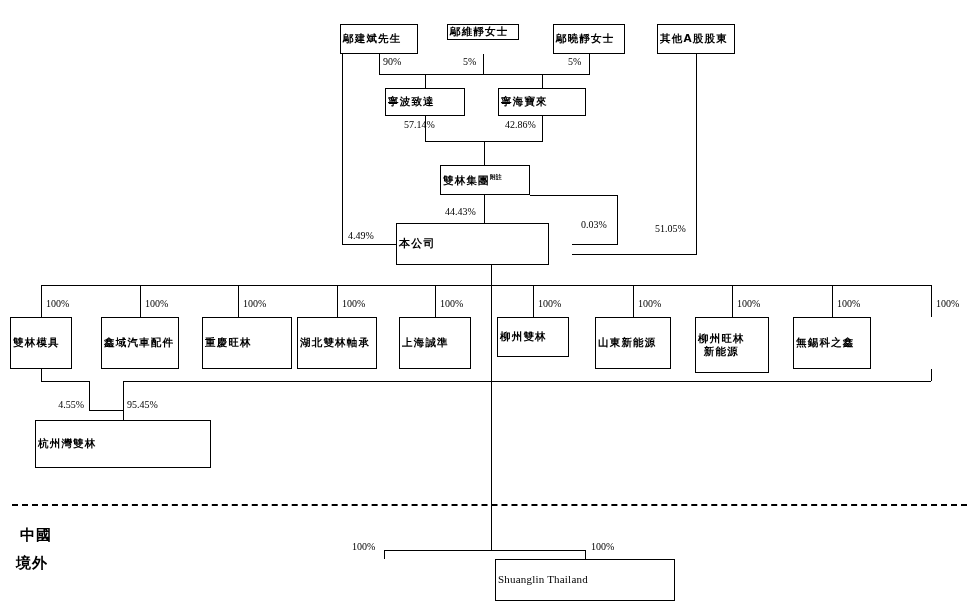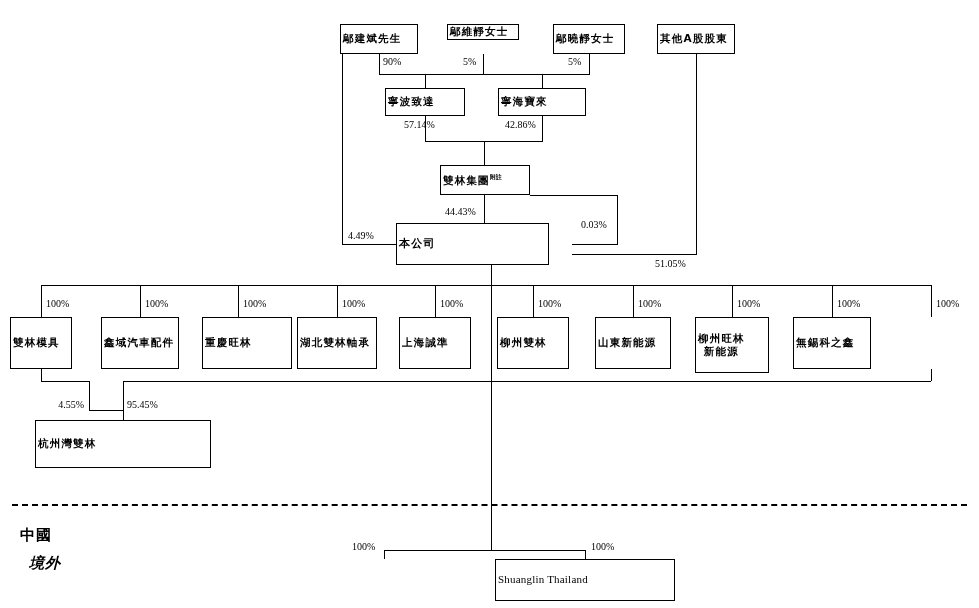--- a/index.html
+++ b/index.html
@@ -138,21 +138,21 @@
   </div>
 
   <div class="node cjk" style="left:297px; top:317px; width:80px; height:52px;">
     <span class="label">湖北雙林軸承</span>
   </div>
 
   <div class="node cjk" style="left:399px; top:317px; width:72px; height:52px;">
     <span class="label">上海誠準</span>
   </div>
 
-  <div class="node cjk" style="left:497px; top:317px; width:72px; height:52px;">
+  <div class="node cjk" style="left:497px; top:317px; width:72px; height:40px;">
     <span class="label">柳州雙林</span>
   </div>
 
   <div class="node cjk" style="left:595px; top:317px; width:76px; height:52px;">
     <span class="label">山東新能源</span>
   </div>
 
   <div class="node cjk" style="left:695px; top:317px; width:74px; height:56px;">
     <span class="label">柳州旺林
 新能源</span>
@@ -218,37 +218,37 @@
   <div class="ln h" style="left:41px; top:381px; width:48px;"></div>
   <div class="ln v" style="left:89px; top:381px; height:29px;"></div>
   <div class="ln h" style="left:89px; top:410px; width:34px;"></div>
 
   <div class="ln v" style="left:931px; top:369px; height:12px;"></div>
   <div class="ln h" style="left:123px; top:381px; width:808px;"></div>
   <div class="ln v" style="left:123px; top:381px; height:39px;"></div>
 
   <div class="divider" style="top:504px;"></div>
   <div class="region-label" style="left:20px; top:490px;">中國</div>
-  <div class="region-label" style="left:29px; top:518px;font-style:italic;">境外</div>
+  <div class="region-label" style="left:16px; top:518px;">境外</div>
 
   <div class="ln h" style="left:384px; top:550px; width:202px;"></div>
   <div class="ln v" style="left:384px; top:550px; height:9px;"></div>
   <div class="ln v" style="left:585px; top:550px; height:9px;"></div>
 
   <div class="pct" style="left:383px; top:56px;">90%</div>
   <div class="pct" style="left:463px; top:56px;">5%</div>
   <div class="pct" style="left:568px; top:56px;">5%</div>
 
   <div class="pct" style="left:404px; top:119px;">57.14%</div>
   <div class="pct" style="left:505px; top:119px;">42.86%</div>
 
   <div class="pct" style="left:445px; top:206px;">44.43%</div>
   <div class="pct" style="left:348px; top:230px;">4.49%</div>
   <div class="pct" style="left:581px; top:219px;">0.03%</div>
-  <div class="pct" style="left:655px; top:223px;margin-top:35px;">51.05%</div>
+  <div class="pct" style="left:655px; top:223px;">51.05%</div>
 
   <div class="pct" style="left:46px; top:298px;">100%</div>
   <div class="pct" style="left:145px; top:298px;">100%</div>
   <div class="pct" style="left:243px; top:298px;">100%</div>
   <div class="pct" style="left:342px; top:298px;">100%</div>
   <div class="pct" style="left:440px; top:298px;">100%</div>
   <div class="pct" style="left:538px; top:298px;">100%</div>
   <div class="pct" style="left:638px; top:298px;">100%</div>
   <div class="pct" style="left:737px; top:298px;">100%</div>
   <div class="pct" style="left:837px; top:298px;">100%</div>

